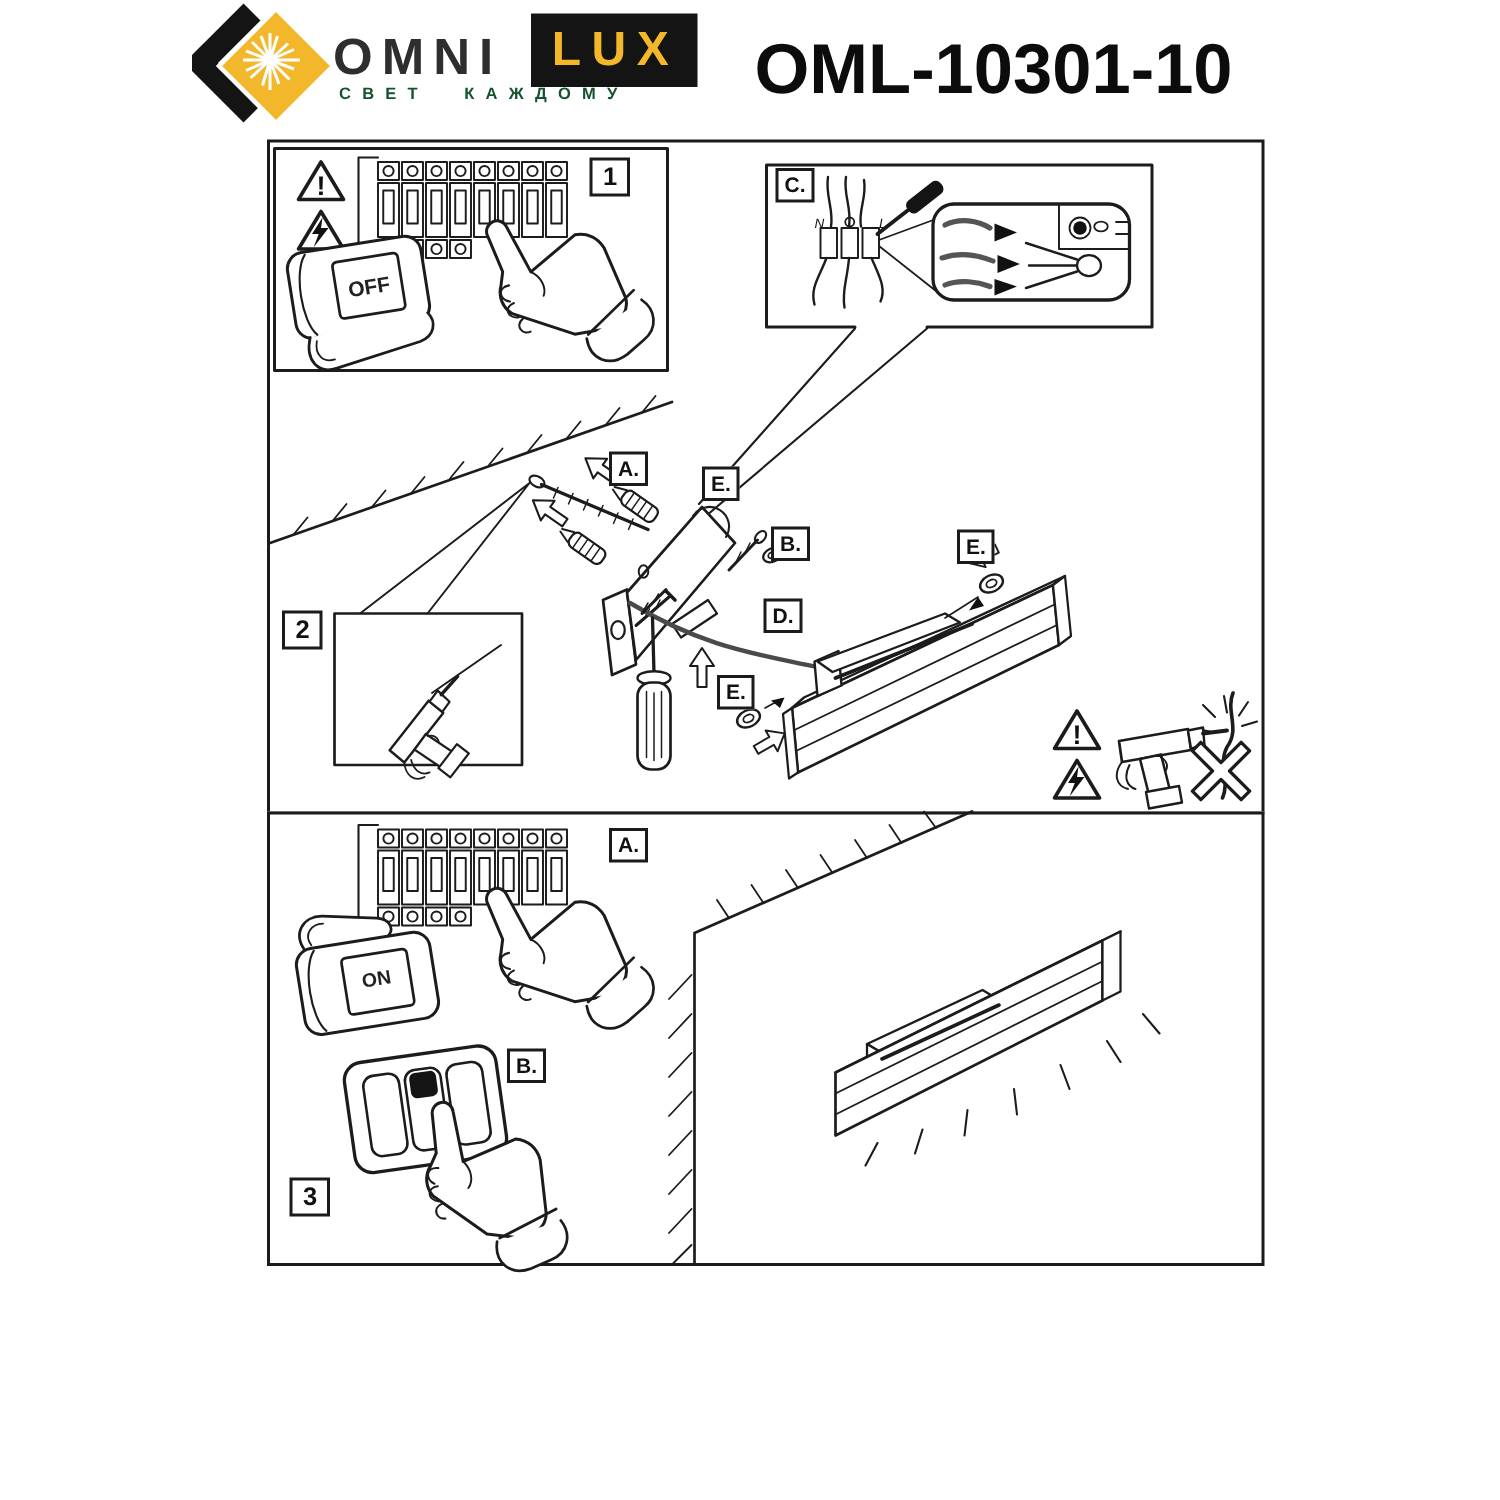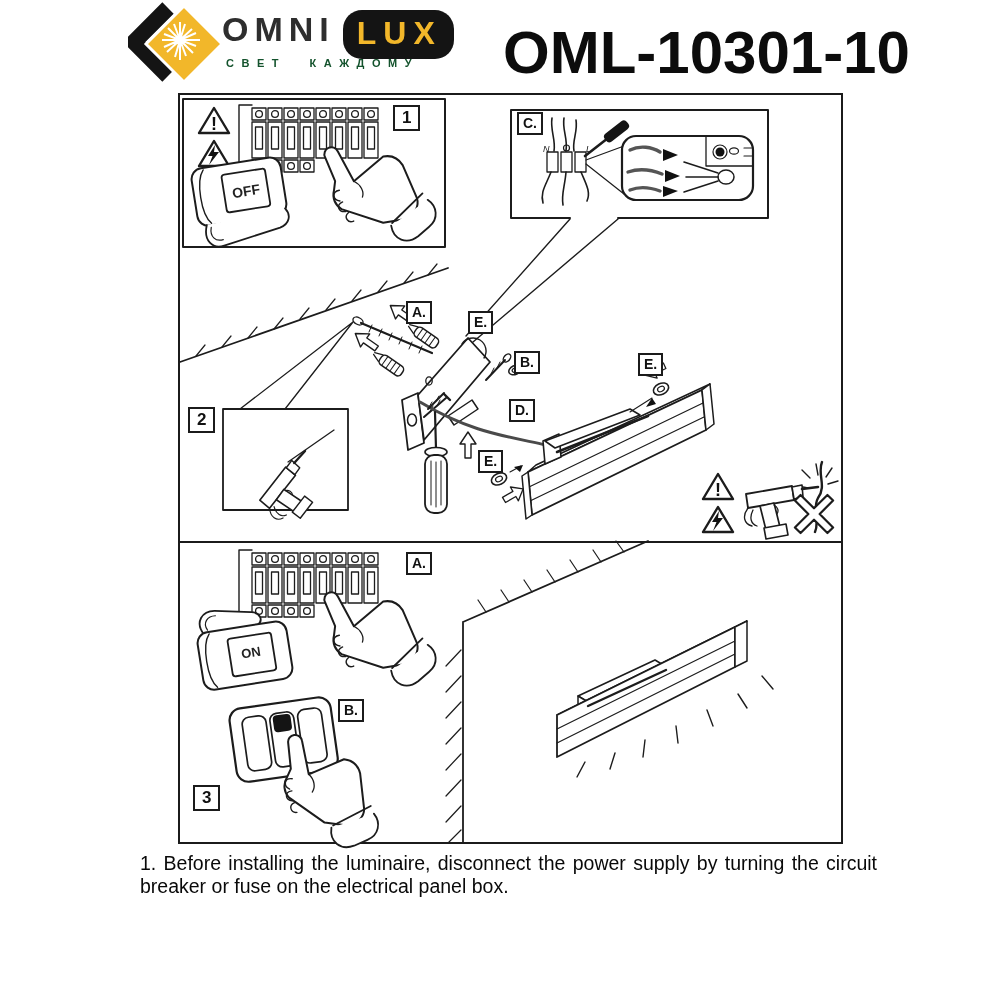--- a/index.html
+++ b/index.html
@@ -1,26 +1,26 @@
 <!DOCTYPE html>
 <html><head>
 <meta charset="utf-8">
 <style>
   html,body{margin:0;padding:0;background:#fff;}
   .page{position:relative;width:1000px;height:1000px;background:#fff;overflow:hidden;
         font-family:"Liberation Sans",sans-serif;color:#111;}
   
   .logo-mark{position:absolute;left:128px;top:2px;width:122px;height:94px;z-index:2;}
-  .brand-line{position:absolute;left:222px;top:10px;height:48px;display:flex;align-items:flex-start;z-index:2;}
+  .brand-line{position:absolute;left:222px;top:10px;height:48px;display:flex;align-items:flex-end;z-index:2;}
   .brand-omni{font-weight:bold;font-size:34px;letter-spacing:6px;color:#2e2e2e;}
-  .brand-lux{display:inline-block;margin-left:8px;background:#141414;color:#f2b72a;
-             font-weight:bold;font-size:32px;letter-spacing:7px;padding:5px 12px 7px 14px;border-radius:19px;}
+  .brand-lux{display:inline-block;margin-left:19px;background:#141414;color:#f2b72a;
+             font-weight:bold;font-size:32px;letter-spacing:7px;padding:5px 12px 7px 14px;}
   .tagline{position:absolute;left:226px;top:57px;font-size:11px;font-weight:bold;
            letter-spacing:7.5px;word-spacing:13px;color:#14532d;z-index:2;}
-  .model{position:absolute;left:503px;top:18px;font-size:60px;font-weight:bold;
+  .model{position:absolute;left:503px;top:18px;font-size:47px;font-weight:bold;
          letter-spacing:0px;color:#0c0c0c;z-index:2;}
   
   .panel{position:absolute;border:2px solid #1b1b1b;background:#fff;box-sizing:border-box;z-index:1;}
   #panel-top{left:178px;top:93px;width:665px;height:450px;}
   #panel-bottom{left:178px;top:541px;width:665px;height:303px;}
   svg.art{position:absolute;left:0;top:0;z-index:3;pointer-events:none;}
   
   .plabel{position:absolute;z-index:4;border:2px solid #1b1b1b;background:#fff;
           font-weight:bold;font-size:14px;line-height:17px;text-align:center;
           padding:1px 4px;color:#111;}
@@ -413,16 +413,15 @@
   <div class="plabel" style="left:638px;top:353px;">E.</div>
   <div class="plabel" style="left:478px;top:450px;">E.</div>
   <div class="plabel" style="left:406px;top:552px;">A.</div>
   <div class="plabel" style="left:338px;top:699px;">B.</div>
   <div class="plabel stepnum" style="left:193px;top:785px;">3</div>
 
   <div class="swtext" id="off-text">OFF</div>
   <div class="swtext" id="on-text">ON</div>
 
   <div class="instructions">
-    <p>1. Before installing the luminaire, disconnect the power supply by turning the circuit breaker or fuse on the electrical panel box.</p>
   </div>
 
 </div>
 
 </body></html>

